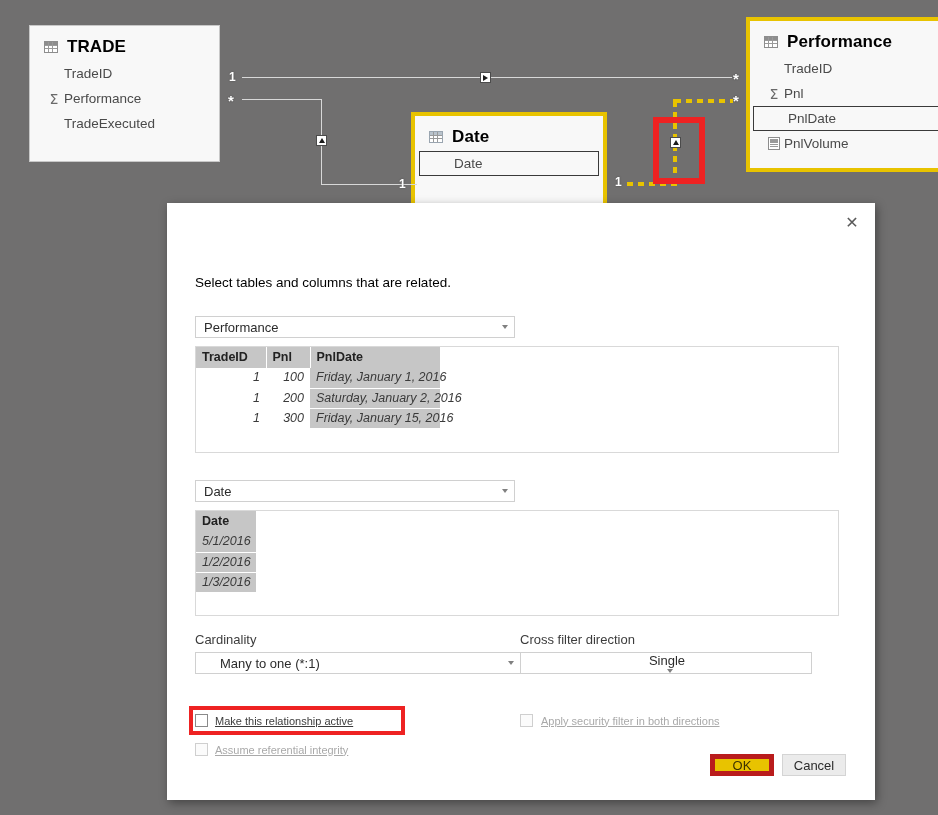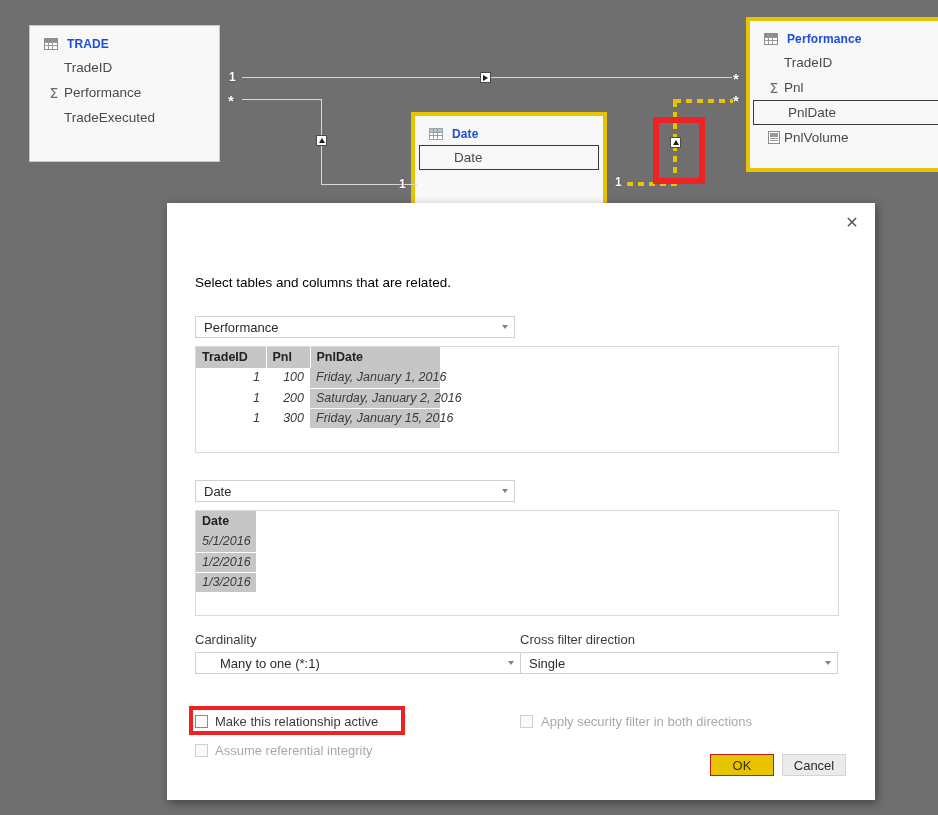--- a/index.html
+++ b/index.html
@@ -30,23 +30,23 @@
   .entity.plain { border: 1px solid #c8c8c8; }
   .entity.selected { border: 4px solid #e8c300; }
 
   .entity-header {
     display: flex;
     align-items: center;
     gap: 9px;
     padding: 11px 0 4px 14px;
   }
   .entity-title {
-    font-size: 12px;
+    font-size: 17px;
     font-weight: bold;
-    color: #1d4ed8;
+    color: #000000;
     letter-spacing: .1px;
     white-space: nowrap;
   }
   .field {
     display: flex;
     align-items: center;
     height: 25px;
     padding-left: 14px;
     box-sizing: border-box;
   }
@@ -252,43 +252,44 @@
     position: absolute;
     font-size: 13px;
     color: #3c3c3c;
   }
 
   .chk-row {
     position: absolute;
     display: flex;
     align-items: center;
     gap: 7px;
-    font-size: 13px;
+    font-size: 11px;
     color: #3c3c3c;
+    text-decoration: underline;
   }
   .chk-row.disabled { color: #a9a9a9; }
   .chk {
     width: 13px; height: 13px;
     border: 1px solid #8a8a8a;
     background: #ffffff;
     box-sizing: border-box;
     flex: 0 0 13px;
   }
   .chk-row.disabled .chk { border-color: #cfcfcf; background: #fbfbfb; }
 
   .btn {
     position: absolute;
     height: 22px;
     display: flex; align-items: center; justify-content: center;
     font-size: 13px;
     box-sizing: border-box;
     cursor: pointer;
     user-select: none;
   }
-  .btn.primary { background: #e8c300; color: #3d3300; border: 1px solid #b91c1c; text-align: center; }
+  .btn.primary { background: #e8c300; color: #3d3300; border: 5px solid #b91c1c; text-align: center; }
   .btn.secondary { background: #ebebeb; color: #2b2b2b; border: 1px solid #d4d4d4; }
 </style>
 </head>
 <body>
 
 <div id="canvas">
 
   <div class="entity plain" style="left:29px; top:25px; width:191px; height:137px;">
     <div class="entity-header">
       <span class="tbl-ico">
@@ -481,21 +482,21 @@
     </table>
   </div>
 
   <div class="fieldlabel" style="left:28px; top:429px;">Cardinality</div>
   <div class="combo" style="left:28px; top:449px; width:326px;padding-left:24px;">
     <span class="val">Many to one (*:1)</span>
     <span class="caret"></span>
   </div>
 
   <div class="fieldlabel" style="left:353px; top:429px;">Cross filter direction</div>
-  <div class="combo" style="left:353px; top:449px; width:318px;">
+  <div class="combo" style="left:353px; top:449px; width:292px;flex-direction:column;">
     <span class="val">Single</span>
     <span class="caret"></span>
   </div>
 
   <div class="chk-row" style="left:28px; top:511px;">
     <span class="chk"></span>
     <span>Make this relationship active</span>
   </div>
   <div class="hl-box" style="left:22px; top:503px; width:216px; height:29px; border-width:4px;"></div>
 

